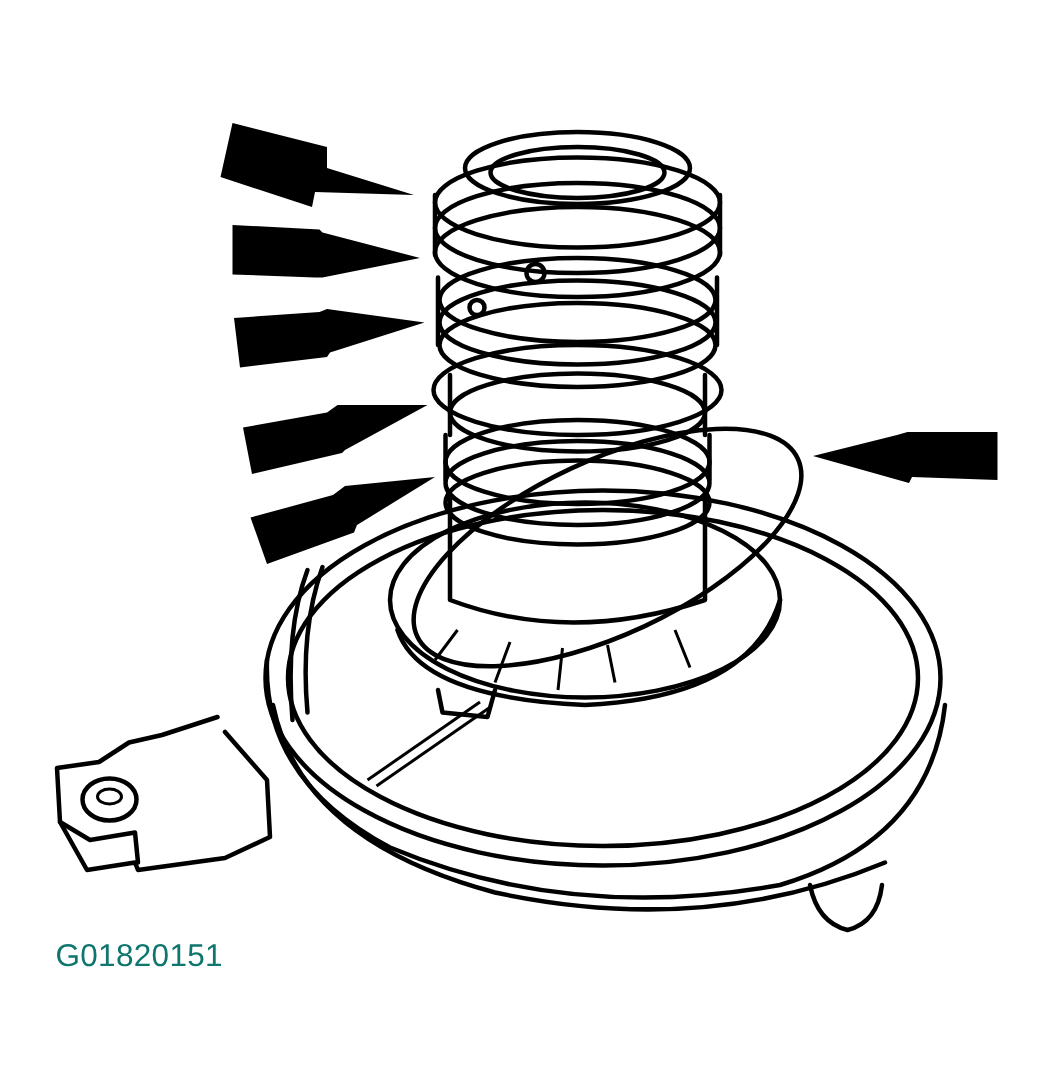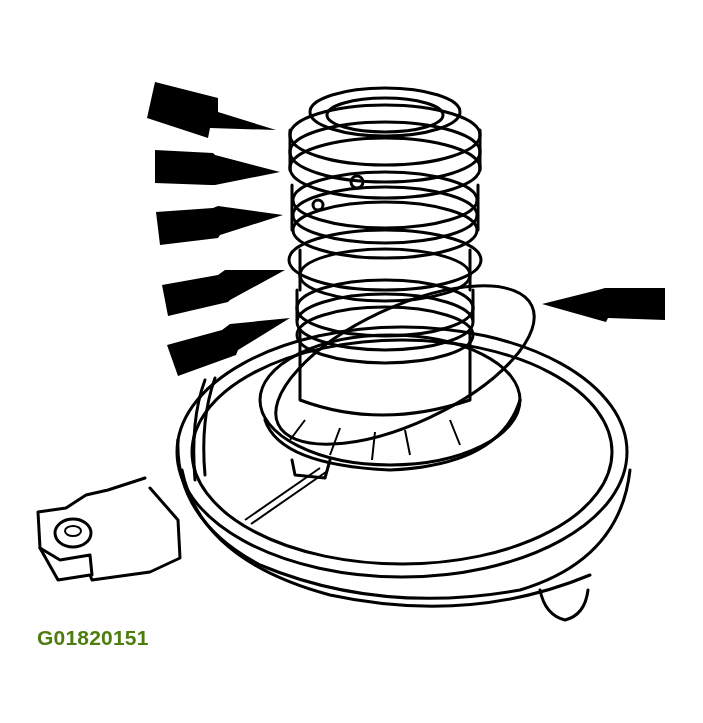--- a/index.html
+++ b/index.html
@@ -1,21 +1,21 @@
 <!DOCTYPE html>
 <html><head>
 <meta charset="utf-8">
 <style>
   html, body { margin: 0; padding: 0; background: #ffffff; }
   body { width: 703px; height: 723px; position: relative; overflow: hidden; }
   #figure { position: absolute; left: 0; top: 0; width: 703px; height: 723px; }
   #figure-id {
     position: absolute; left: 37px; top: 626px;
-    font-family: "Liberation Sans", sans-serif; font-size: 21px; font-weight: bold;
-    color: #4d7c0f; letter-spacing: 0.2px;
+    font-family: "Liberation Sans", sans-serif; font-size: 21px; font-weight: normal;
+    color: #0f766e; letter-spacing: 0.2px;
   }
   svg .ln { fill: none; stroke: #000; stroke-width: 3; stroke-linecap: round; stroke-linejoin: round; }
   svg .thin { fill: none; stroke: #000; stroke-width: 2; }
   svg .arrow { fill: #000; stroke: none; }
 </style>
 </head>
 <body>
 
 <svg id="figure" viewBox="0 0 703 723" xmlns="http://www.w3.org/2000/svg">
 

